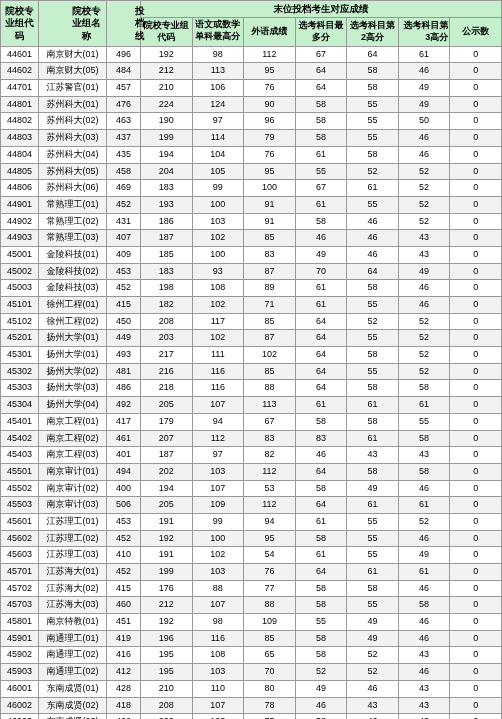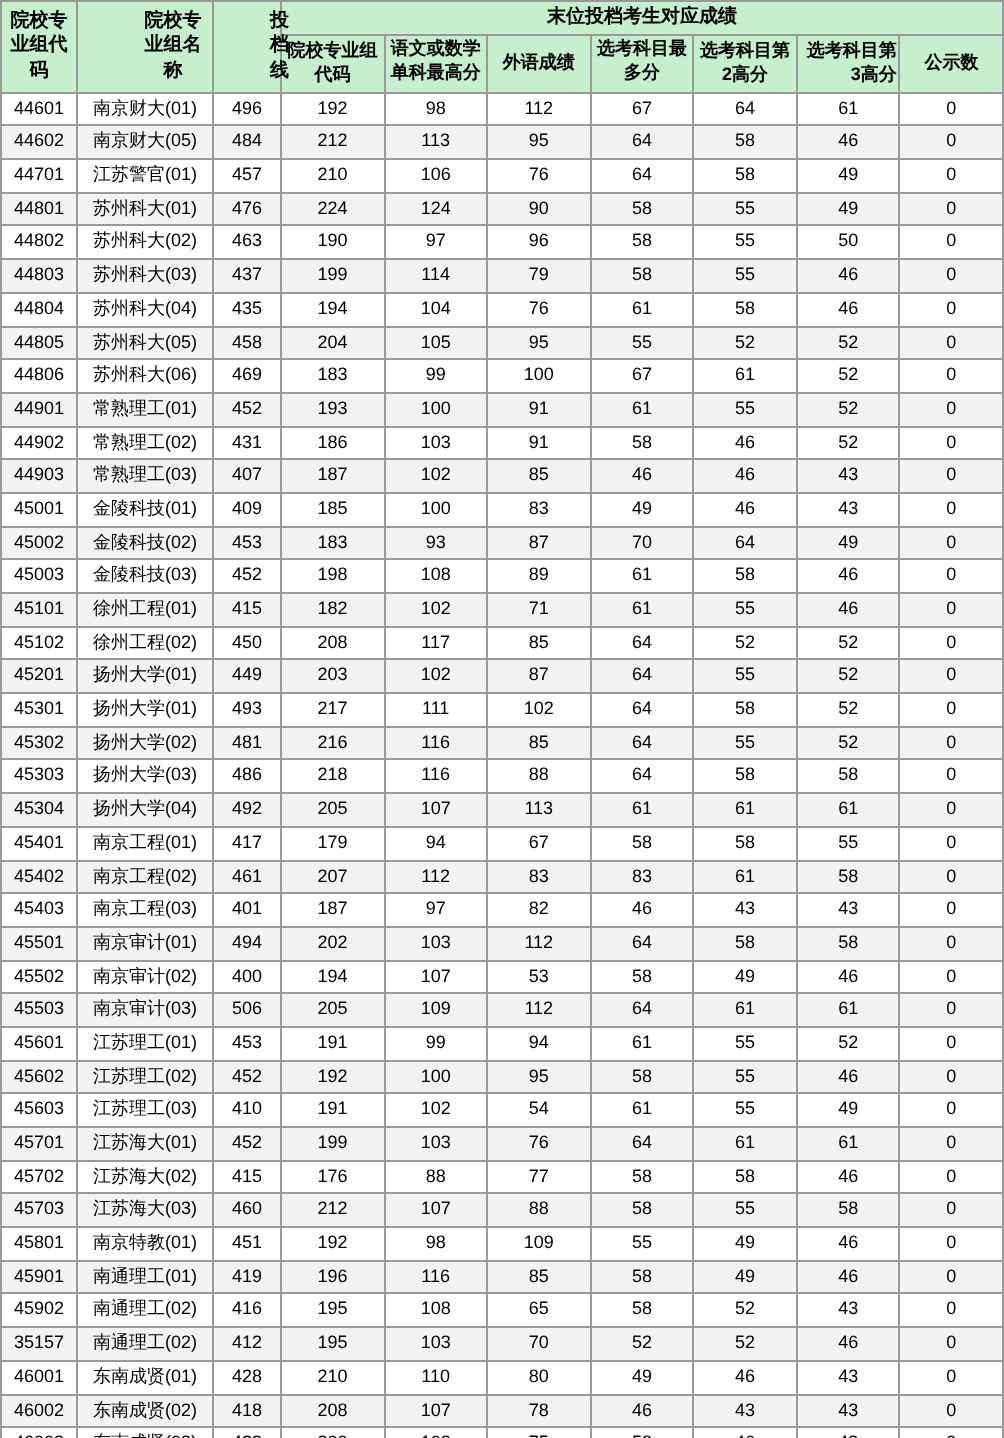--- a/index.html
+++ b/index.html
@@ -39,21 +39,21 @@
     }
     td {
       font-size: 9px;
     }
     .col-code { width: 38px; }
     .col-name { width: 68px; font-size: 9px; padding-left: 29px; }
     .col-score { width: 34px; padding-left: 28px; }
     .col-lang { width: 40px; }
     .col-langlit { width: 40px; font-family: Liberation Mono, monospace; }
     .col-foreign { width: 36px; }
-    .col-s1 { width: 34px; font-family: Liberation Mono, monospace; }
+    .col-s1 { width: 34px; }
     .col-s2 { width: 34px; }
     .col-s3 { width: 34px; text-align: right; }
     .col-pub { width: 28px; }
   </style>
 </head>
 <body>
 
 <table>
   <thead>
     <tr>
@@ -511,21 +511,21 @@
         <td>416</td>
         <td>195</td>
         <td>108</td>
         <td>65</td>
         <td>58</td>
         <td>52</td>
         <td>43</td>
         <td>0</td>
       </tr>
       <tr>
-        <td>35157</td>
+        <td>45903</td>
         <td>南通理工(02)</td>
         <td>412</td>
         <td>195</td>
         <td>103</td>
         <td>70</td>
         <td>52</td>
         <td>52</td>
         <td>46</td>
         <td>0</td>
       </tr>

